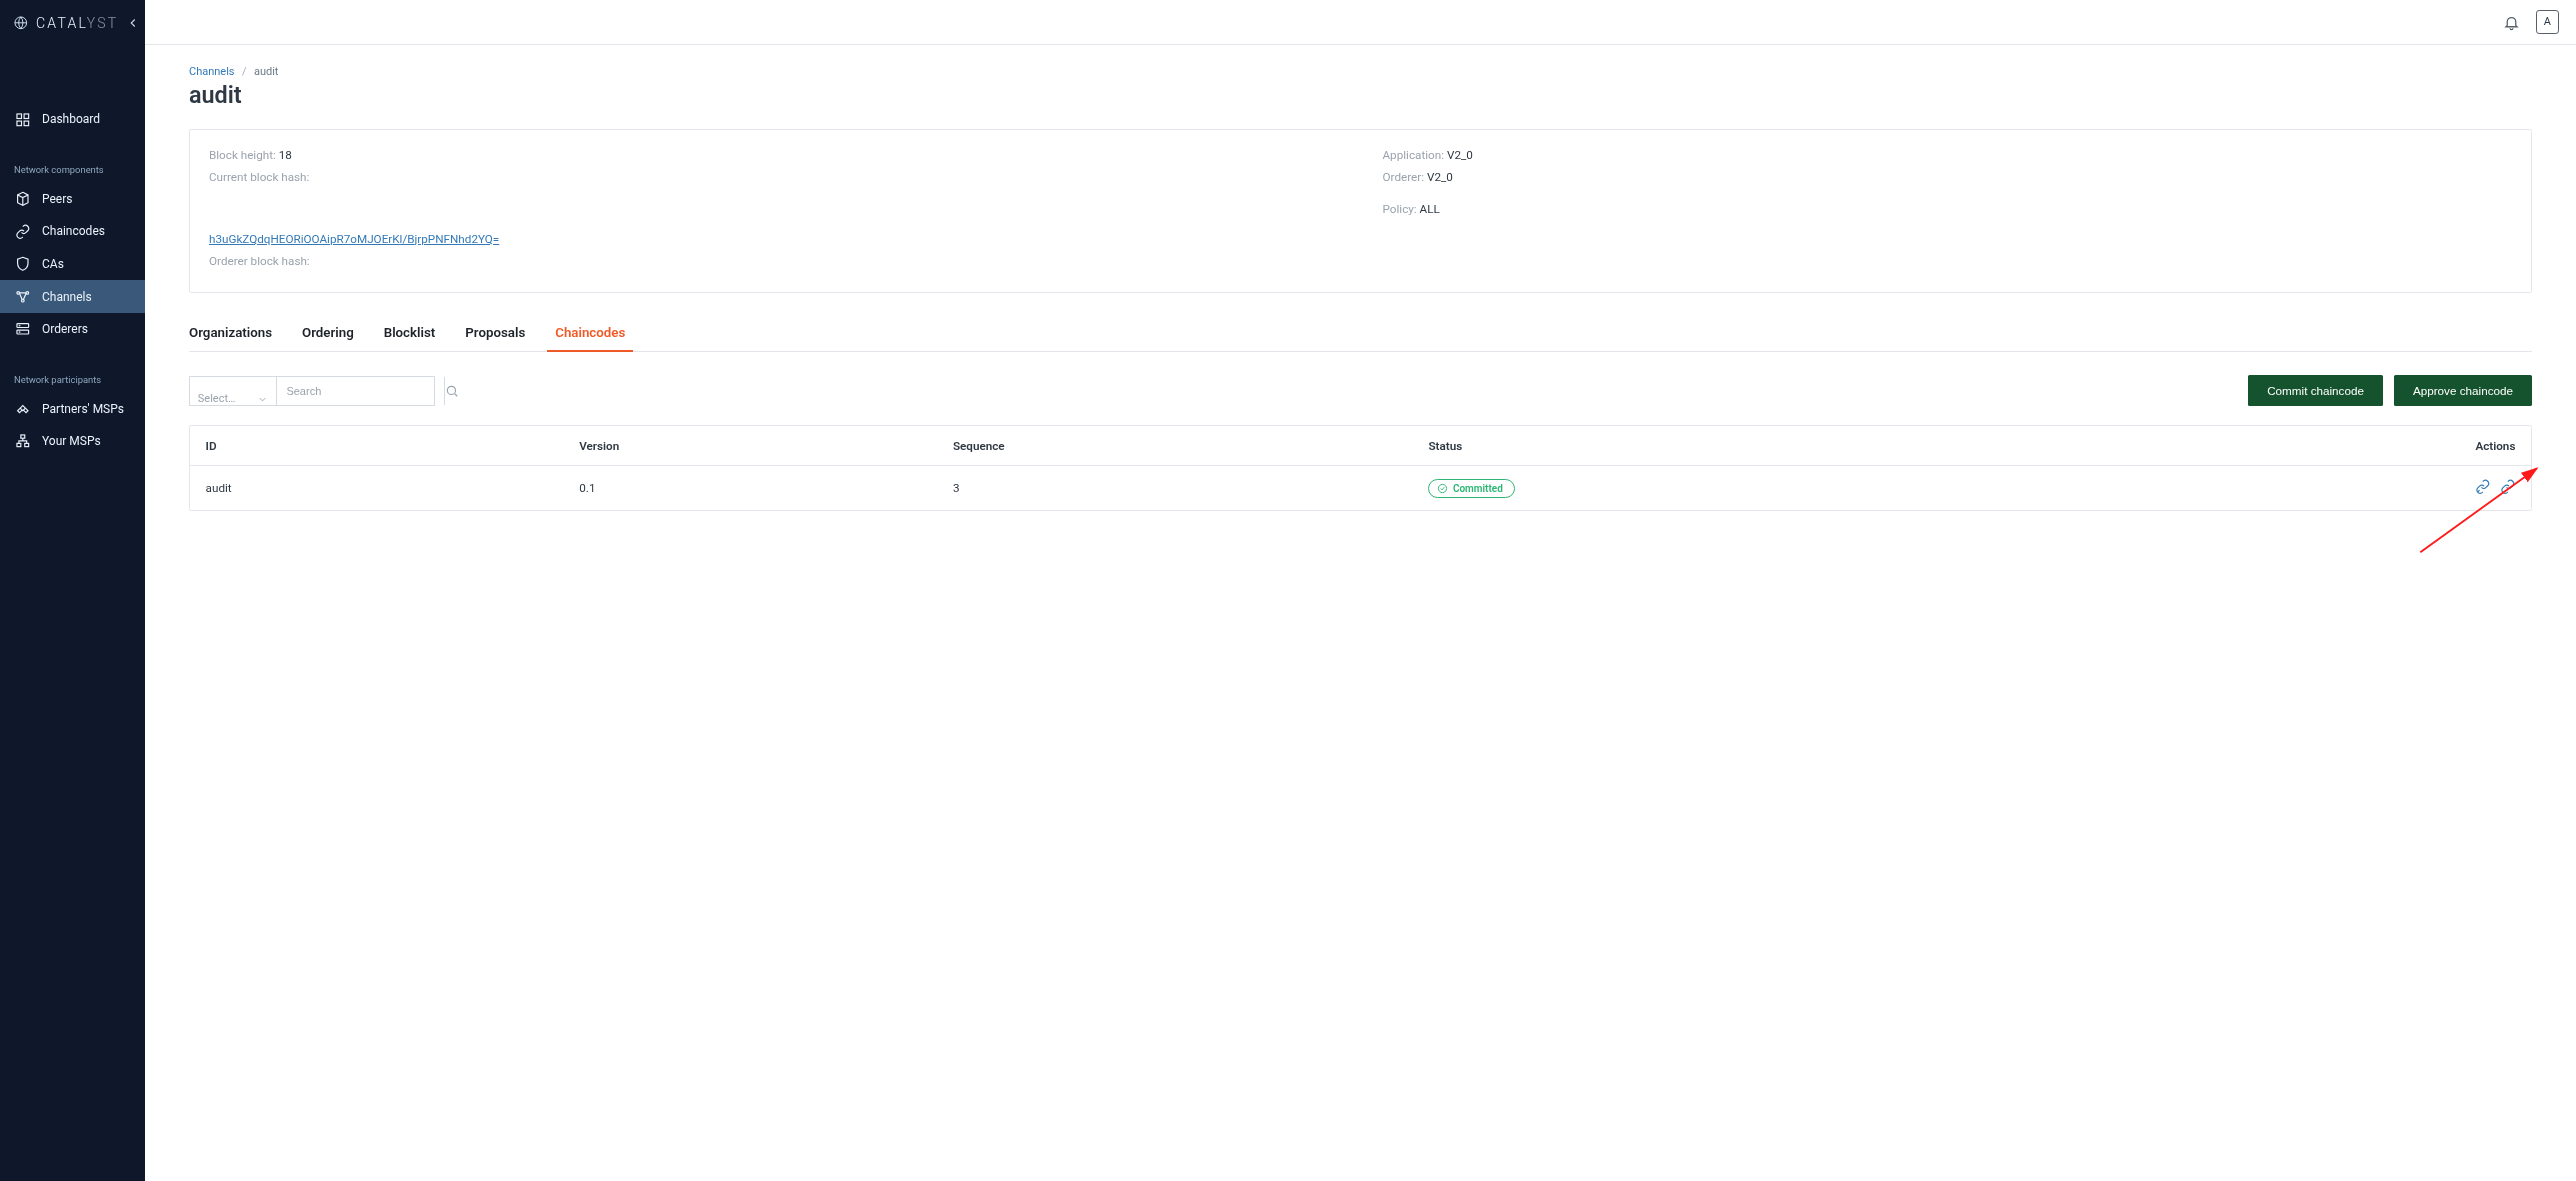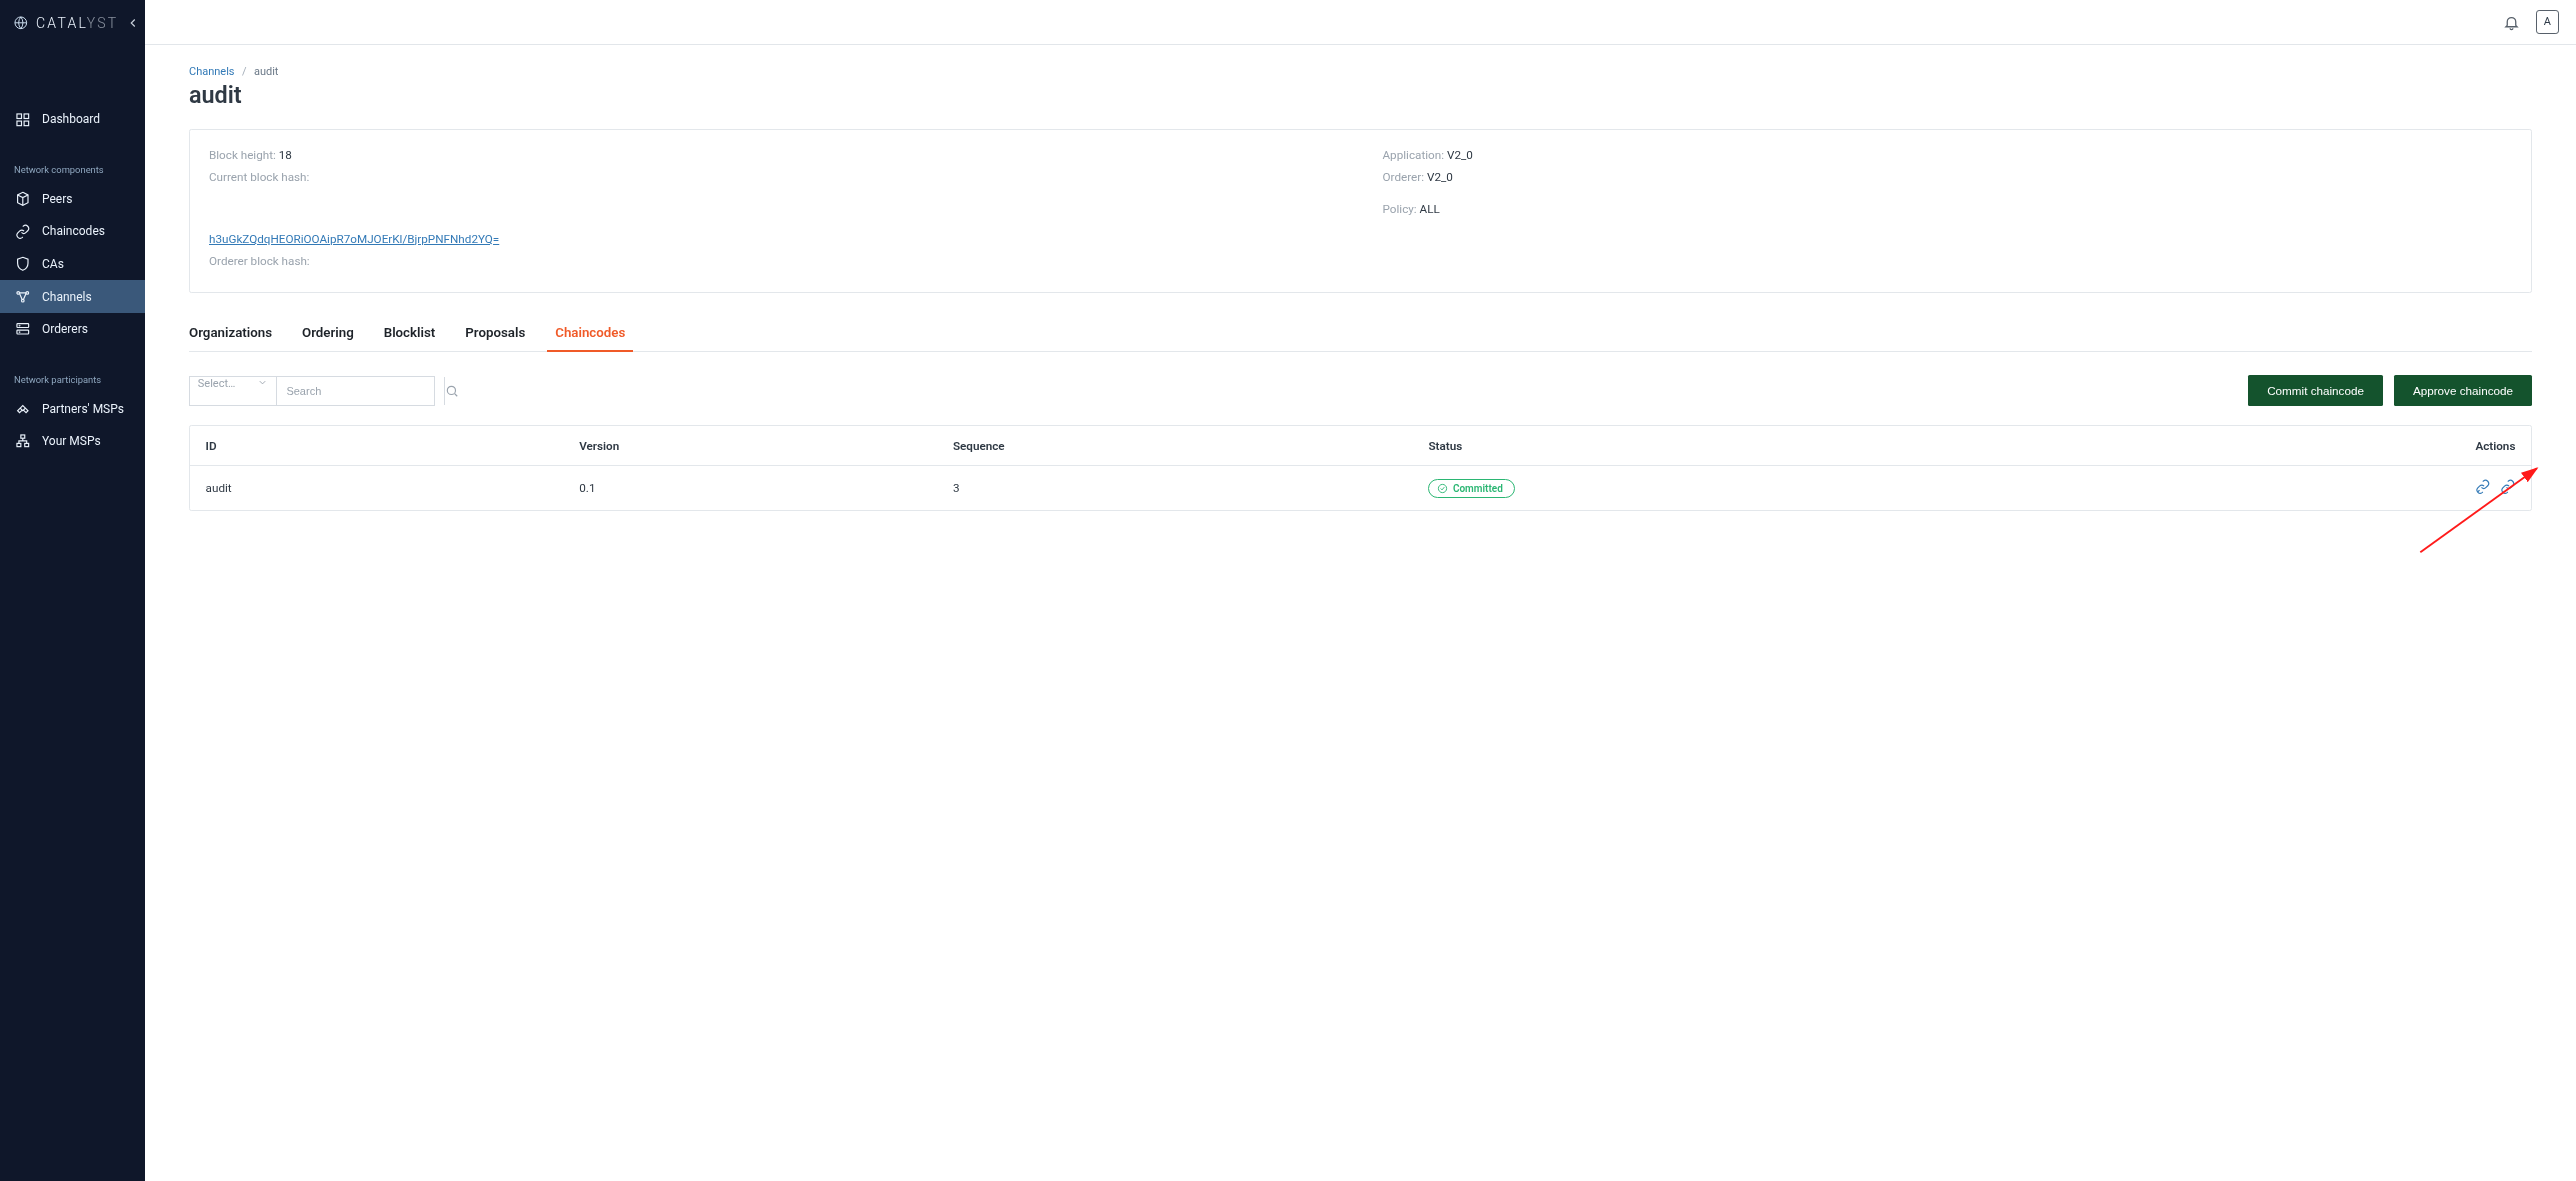--- a/index.html
+++ b/index.html
@@ -40,21 +40,21 @@
   .info-row .val { color:#2f3944; }
   .info-row .link { color:#337ab7; text-decoration:underline; cursor:pointer;margin-top:44px; }
   .info-row.stacked .link { display:block; }
 
   .tabs { display:flex; gap:30px; border-bottom:0.8px solid #e3e7eb; margin-bottom:23.4px; }
   .tab { padding:9.4px 0 11px; font-size:13.3px; font-weight:600; color:#1e2329; cursor:pointer; position:relative; }
   .tab.active { color:#f05a28; }
   .tab.active::after { content:""; position:absolute; left:-7.8px; right:-7.8px; bottom:-0.8px; height:1.6px; background:#f05a28; }
 
   .toolbar { display:flex; align-items:center; gap:0; margin-bottom:19px; }
-  .select-box { width:87px; height:30px; border:0.8px solid #d6dbe1; border-right:none; display:flex; align-items:flex-start; padding:0 7.8px; font-size:11px; color:#9aa3ad; cursor:pointer; justify-content:space-between; }
+  .select-box { width:87px; height:30px; border:0.8px solid #d6dbe1; border-right:none; display:flex; align-items:flex-end; padding:0 7.8px; font-size:11px; color:#9aa3ad; cursor:pointer; justify-content:space-between; }
   .search-box { width:159px; height:30px; border:0.8px solid #d6dbe1; display:flex; align-items:center;gap:6px; }
   .search-box input { border:none; outline:none; flex:1; padding:0 9.4px; font-size:11px; color:#2f3944; background:transparent; }
   .search-box input::placeholder { color:#9aa3ad; }
   .search-btn { width:30px; height:28px; border-left:0.8px solid #d6dbe1; display:inline-flex; align-items:center; justify-content:center; cursor:pointer; }
 
   .toolbar-actions { margin-left:auto; display:flex; gap:11px; }
   .btn-primary { height:31px; padding:0 19px; background:#14532d; color:#fff; border:none; border-radius:1.6px; font-size:11.7px; font-weight:500; cursor:pointer; display:inline-flex; align-items:center; }
 
   .data-table { border:0.8px solid #e3e7eb; border-radius:2.3px; }
   .table-head, .table-row { display:grid; grid-template-columns: 1.1fr 1.1fr 1.4fr 2.3fr 0.9fr; align-items:center; padding:12.5px 15.6px; }

